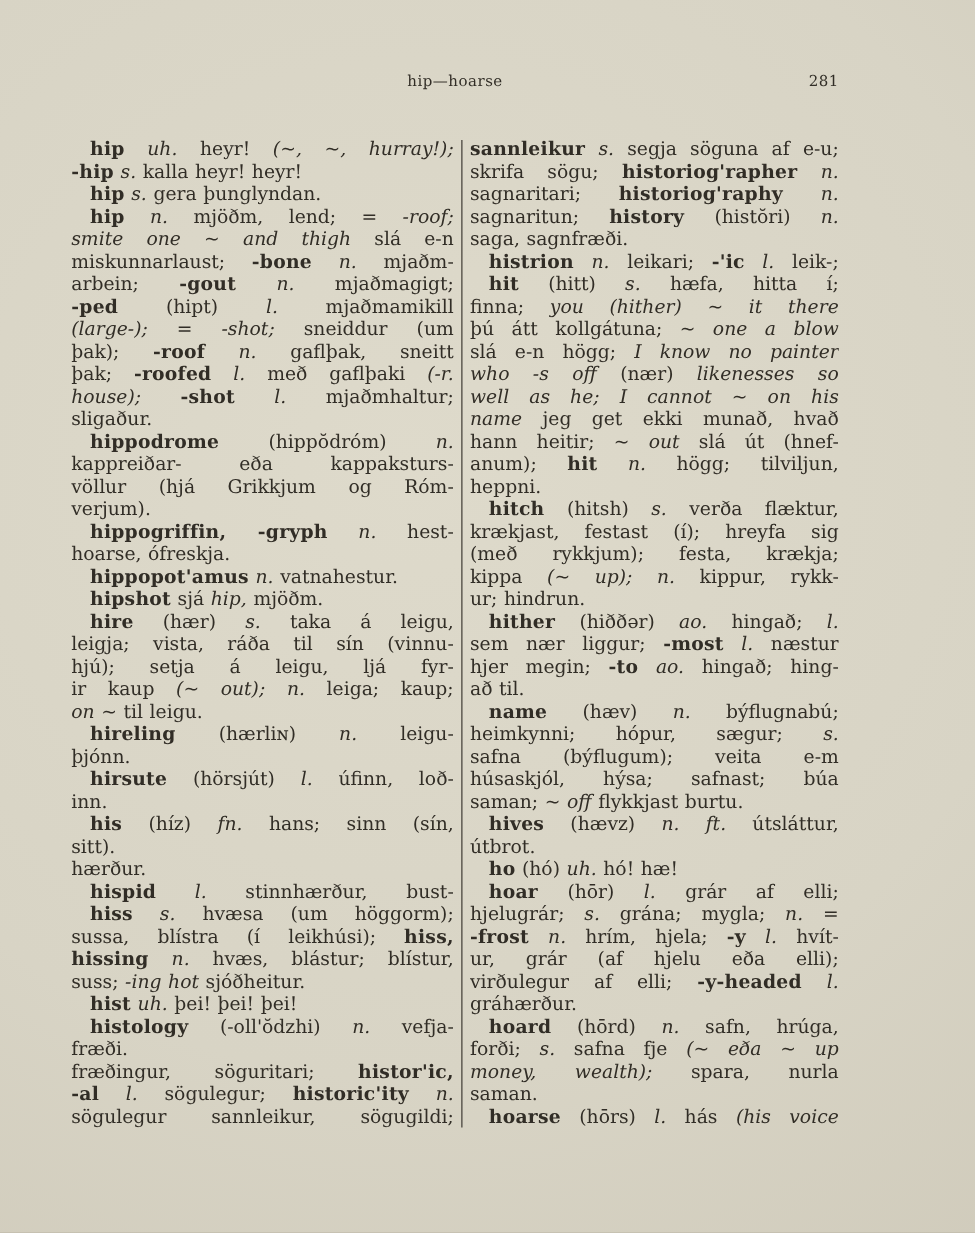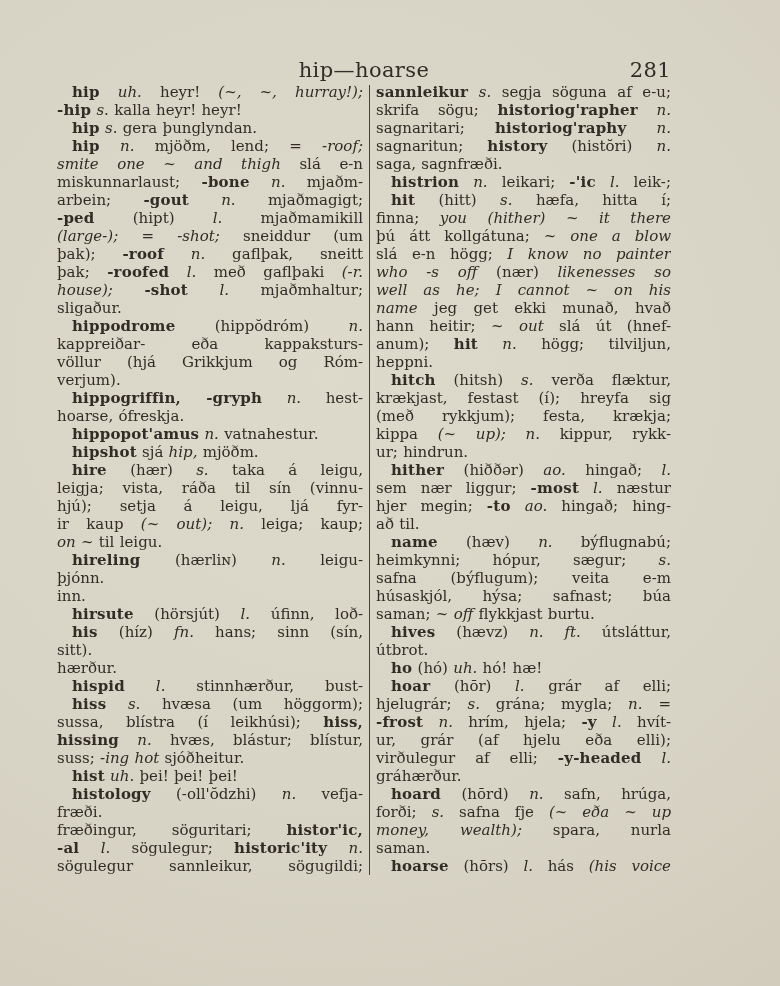--- a/index.html
+++ b/index.html
@@ -13,29 +13,29 @@
     width:780px; height:986px;
     overflow:hidden;
     background:
       radial-gradient(ellipse 120% 90% at 42% 38%, #dedacb 0%, #d8d4c5 55%, #cfcaba 92%, #c8c2b1 100%);
     color:#312d26;
   }
   .running-head {
     position:absolute;
     top:58px; left:57px; width:614px;
     display:flex; align-items:flex-start;
-    font-size:21px;
+    font-size:12px;
     letter-spacing:0.4px;
   }
   .head-spacer { flex:1; }
   .head-title { flex:0 0 auto; }
   .head-page { flex:1; text-align:right; }
   .text-block {
     position:absolute;
-    top:83px; left:57px; width:614px;
+    top:110px; left:57px; width:614px;
     display:flex;
   }
   .col { font-size:15px; }
   .col-left  { width:306px; }
   .col-right { flex:1; }
   .col-rule {
     width:1px;
     background:#45413a;
     margin:2px 6px 0 6px;
   }
@@ -86,22 +86,22 @@
         <div class="ln">hoarse, ófreskja.</div>
         <div class="ln ind"><b>hippopot'amus</b> <i>n.</i> vatnahestur.</div>
         <div class="ln ind"><b>hipshot</b> sjá <i>hip,</i> mjöðm.</div>
         <div class="ln jf ind"><b>hire</b> (hær) <i>s.</i> taka á leigu,</div>
         <div class="ln jf">leigja; vista, ráða til sín (vinnu-</div>
         <div class="ln jf">hjú); setja á leigu, ljá fyr-</div>
         <div class="ln jf">ir kaup <i>(~ out);</i> <i>n.</i> leiga; kaup;</div>
         <div class="ln"><i>on ~</i> til leigu.</div>
         <div class="ln jf ind"><b>hireling</b> (hærliɴ) <i>n.</i> leigu-</div>
         <div class="ln">þjónn.</div>
+        <div class="ln jf ind"><b>hirsute</b> (hörsjút) <i>l.</i> úfinn, loð-</div>
         <div class="ln">inn.</div>
-        <div class="ln jf ind"><b>hirsute</b> (hörsjút) <i>l.</i> úfinn, loð-</div>
         <div class="ln jf ind"><b>his</b> (híz) <i>fn.</i> hans; sinn (sín,</div>
         <div class="ln">sitt).</div>
         <div class="ln">hærður.</div>
         <div class="ln jf ind"><b>hispid</b> <i>l.</i> stinnhærður, bust-</div>
         <div class="ln jf ind"><b>hiss</b> <i>s.</i> hvæsa (um höggorm);</div>
         <div class="ln jf">sussa, blístra (í leikhúsi); <b>hiss,</b></div>
         <div class="ln jf"><b>hissing</b> <i>n.</i> hvæs, blástur; blístur,</div>
         <div class="ln">suss; <i>-ing hot</i> sjóðheitur.</div>
         <div class="ln ind"><b>hist</b> <i>uh.</i> þei! þei! þei!</div>
         <div class="ln jf ind"><b>histology</b> (-oll'ŏdzhi) <i>n.</i> vefja-</div>

